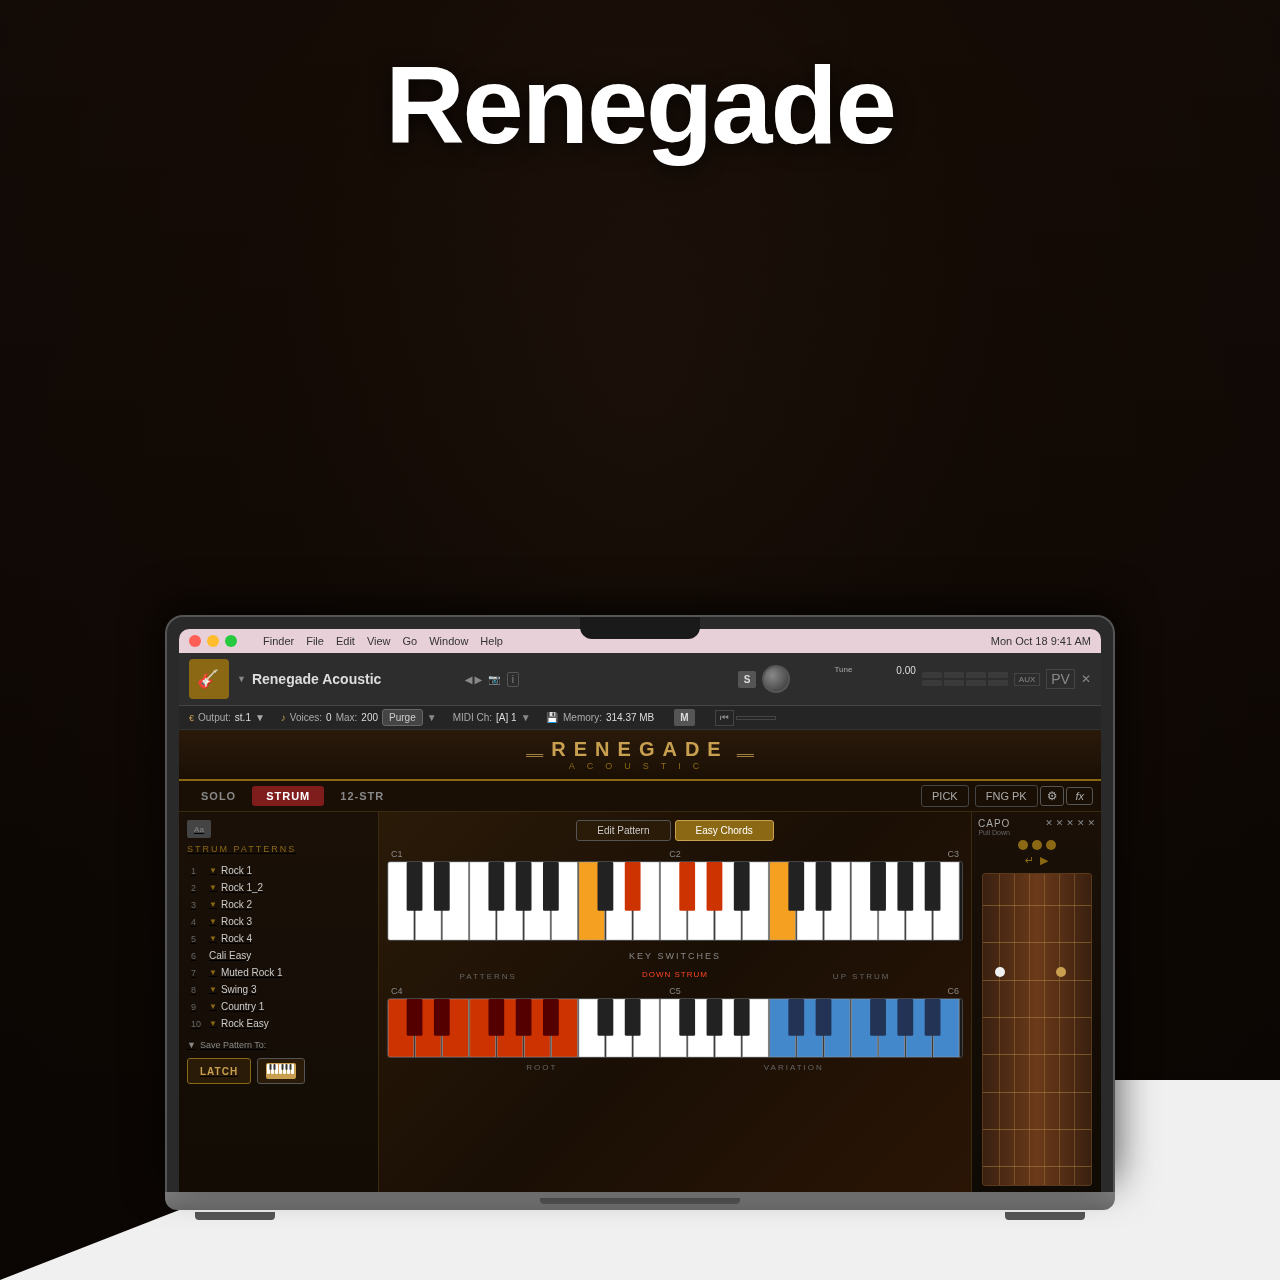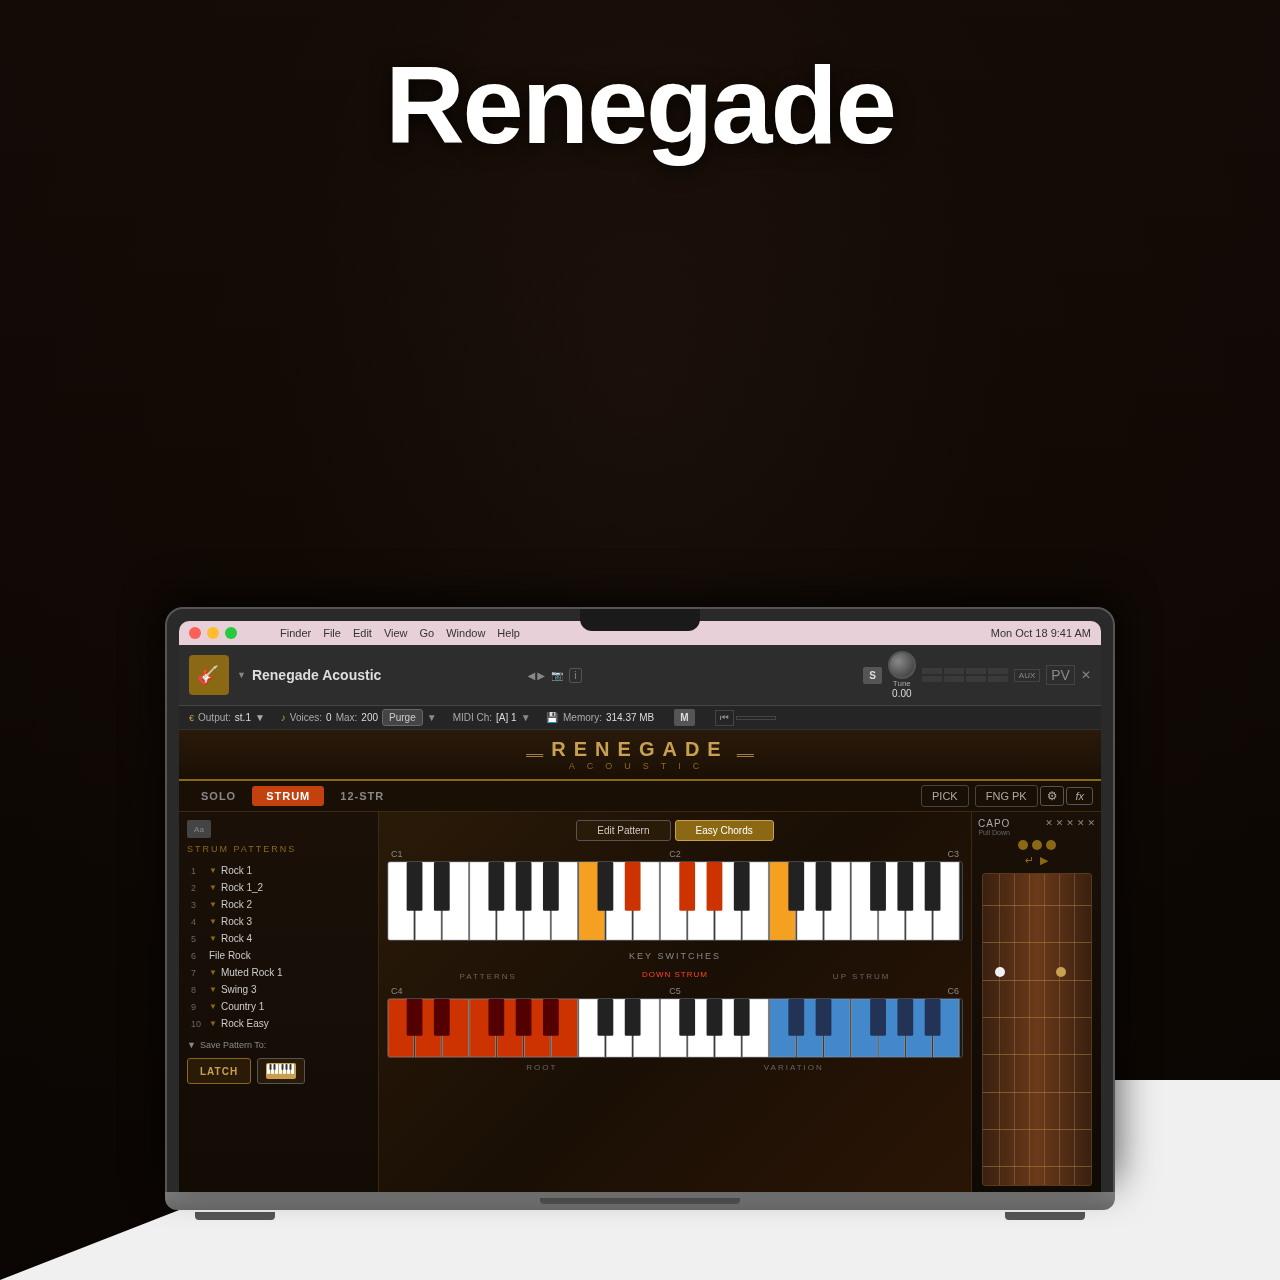--- a/index.html
+++ b/index.html
@@ -104,21 +104,21 @@
       height: 12px;
       border-radius: 50%;
     }
     .tl-red { background: #ff5f56; }
     .tl-yellow { background: #ffbd2e; }
     .tl-green { background: #27c93f; }
 
     .macos-menu {
       display: flex;
       gap: 12px;
-      margin-left: 37px;
+      margin-left: 20px;
       font-size: 11px;
       color: #333;
     }
 
     .macos-clock {
       position: absolute;
       right: 10px;
       font-size: 11px;
       color: #333;
     }
@@ -233,21 +233,21 @@
       padding: 4px 14px;
       font-size: 11px;
       font-weight: 600;
       color: #888;
       cursor: pointer;
       border-radius: 3px;
       letter-spacing: 1px;
     }
 
     .tab-btn.active {
-      background: #c2410c;
+      background: #7f1d1d;
       color: #fff;
     }
 
     .tab-spacer { flex: 1; }
 
     .tab-right-btn {
       padding: 4px 10px;
       font-size: 11px;
       color: #aaa;
       cursor: pointer;
@@ -261,20 +261,21 @@
       display: flex;
       height: 380px;
     }
 
     
     .patterns-panel {
       width: 200px;
       background: linear-gradient(to bottom, #1a1008, #120c05);
       border-right: 1px solid #3a2a10;
       padding: 8px;
+      text-decoration: underline;
     }
 
     .panel-icon {
       width: 24px;
       height: 18px;
       background: #444;
       border-radius: 2px;
       margin-bottom: 6px;
       display: flex;
       align-items: center;
@@ -549,24 +550,24 @@
     .tune-knob {
       width: 28px;
       height: 28px;
       border-radius: 50%;
       background: radial-gradient(circle at 35% 35%, #888, #333);
       border: 2px solid #555;
     }
 
     .tune-section {
       display: flex;
-      flex-direction: column;
-      align-items: center;
+      flex-direction: row;
       font-size: 9px;
       color: #aaa;
+      gap: 44px;
     }
 
     .led-strip {
       display: flex;
       gap: 2px;
     }
 
     .led {
       width: 20px;
       height: 6px;
@@ -781,21 +782,21 @@
                   <span class="pattern-arrow">▼</span>
                   <span class="pattern-name">Rock 3</span>
                 </div>
                 <div class="pattern-item">
                   <span class="pattern-num">5</span>
                   <span class="pattern-arrow">▼</span>
                   <span class="pattern-name">Rock 4</span>
                 </div>
                 <div class="pattern-item">
                   <span class="pattern-num">6</span>
-                  <span class="pattern-name cali-rock">File Rock</span>
+                  <span class="pattern-name cali-rock">Cali Easy</span>
                 </div>
                 <div class="pattern-item">
                   <span class="pattern-num">7</span>
                   <span class="pattern-arrow">▼</span>
                   <span class="pattern-name">Muted Rock 1</span>
                 </div>
                 <div class="pattern-item">
                   <span class="pattern-num">8</span>
                   <span class="pattern-arrow">▼</span>
                   <span class="pattern-name">Swing 3</span>

